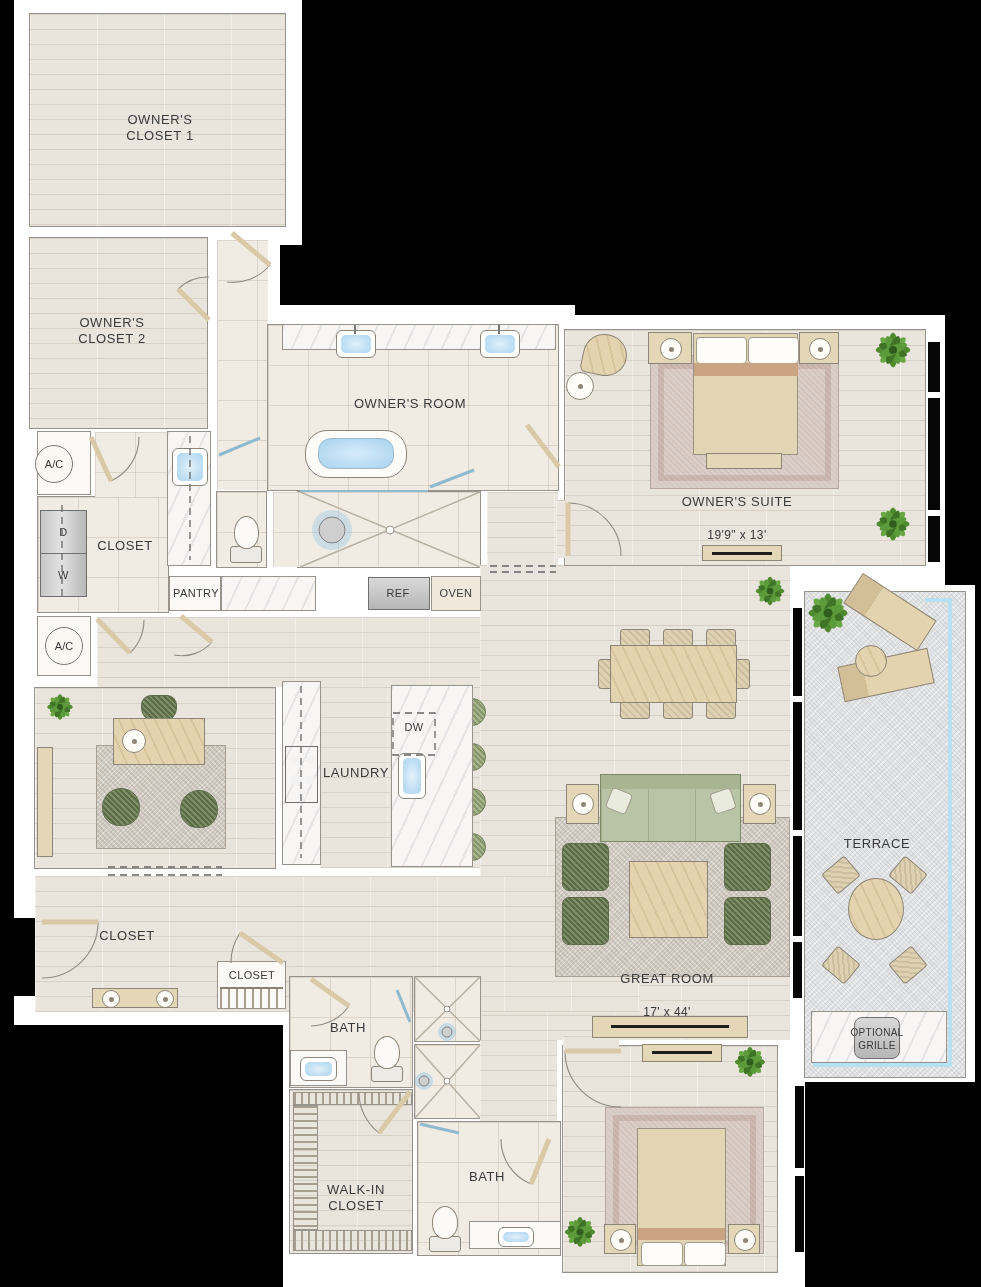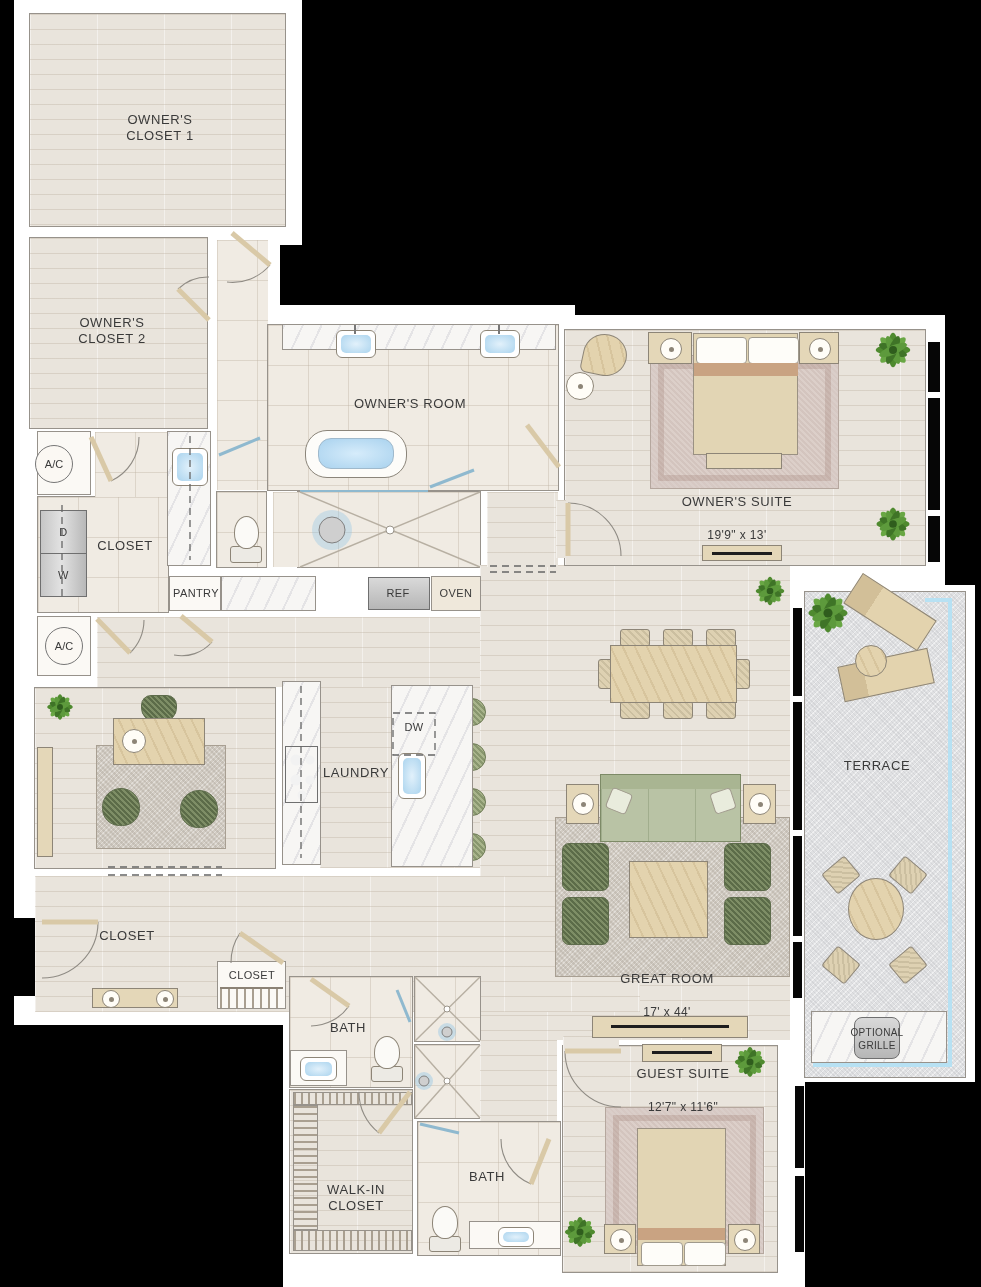--- a/index.html
+++ b/index.html
@@ -366,21 +366,17 @@
   <div class="label" style="left:127px;top:936px">CLOSET</div>
   <div class="label sm" style="left:252px;top:976px">CLOSET</div>
   <div class="label" style="left:348px;top:1028px">BATH</div>
   <div class="label" style="left:356px;top:1198px">WALK-IN
 CLOSET</div>
   <div class="label" style="left:487px;top:1177px">BATH</div>
   <div class="label" style="left:667px;top:995px">
     <div>GREAT ROOM</div>
     <div class="dims">17' x 44'</div>
   </div>
-  <div class="label" style="left:683px;top:1090px">
-    <div>GUEST SUITE</div>
-    <div class="dims">12'7" x 11'6"</div>
-  </div>
-  <div class="label" style="left:877px;top:766px">TERRACE</div>
+  <div class="label" style="left:877px;top:844px">TERRACE</div>
   <div class="label tiny" style="left:877px;top:1039px">OPTIONAL
 GRILLE</div>
 
 </div>
 
 </body></html>

